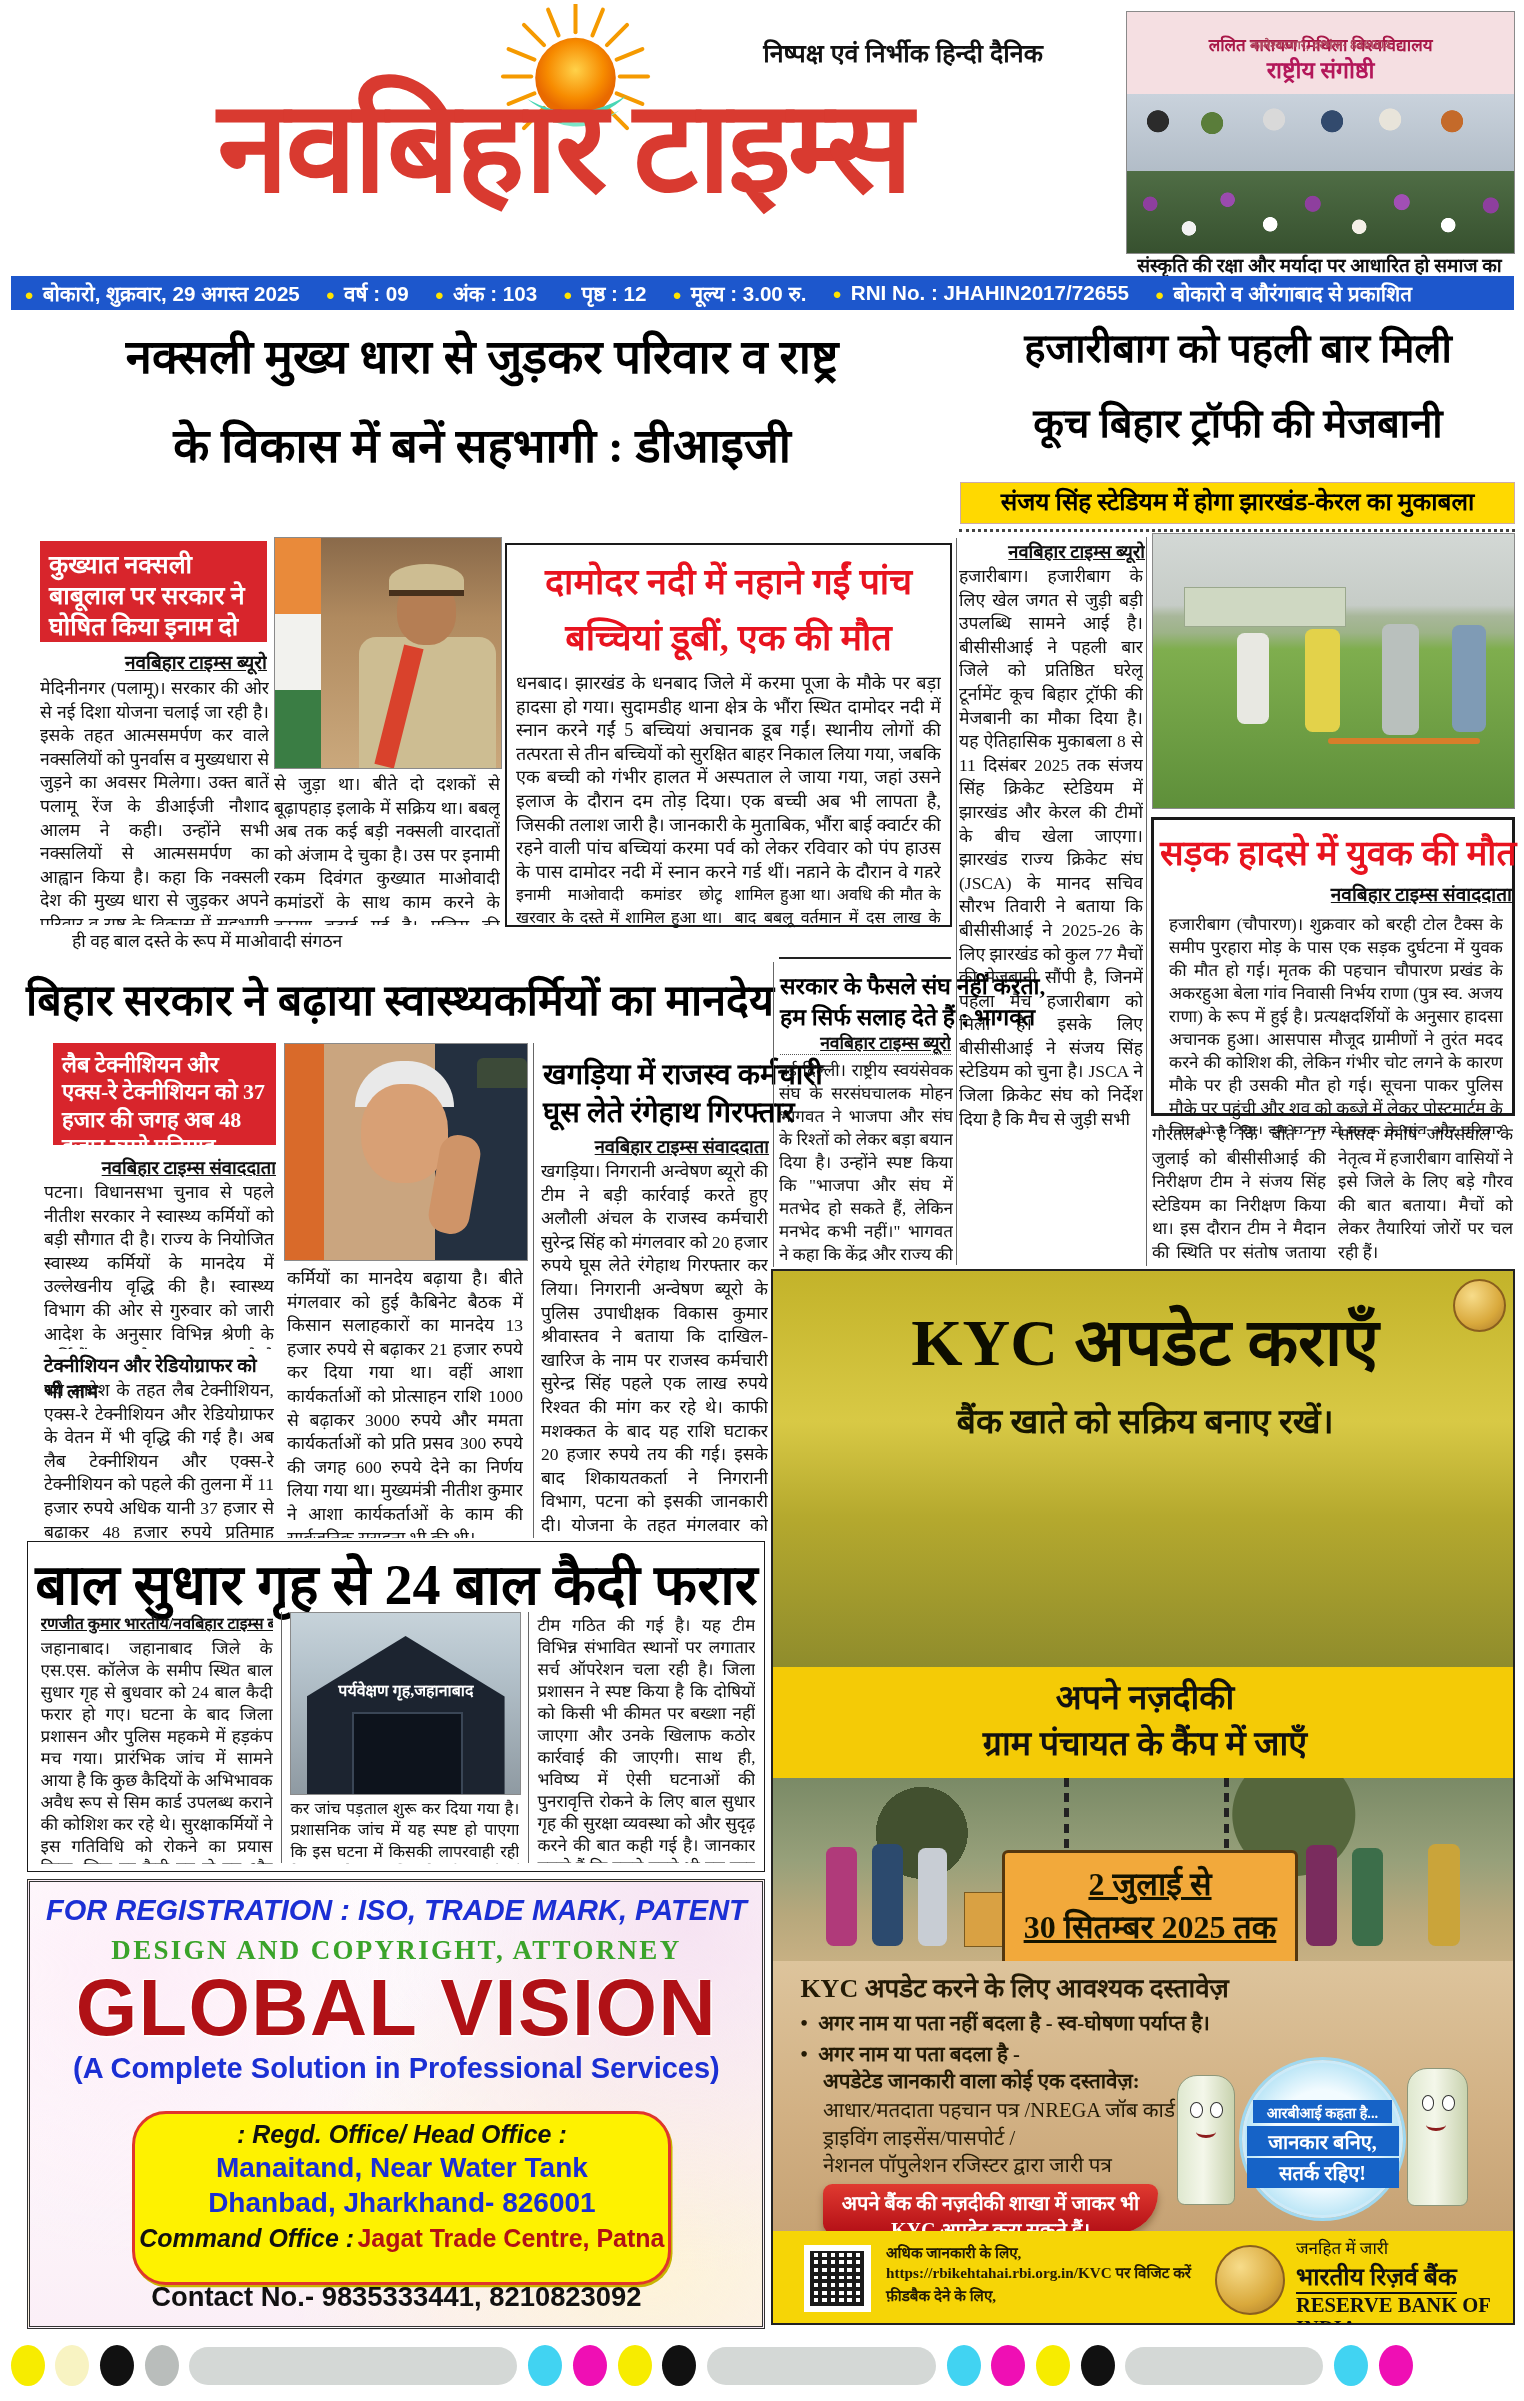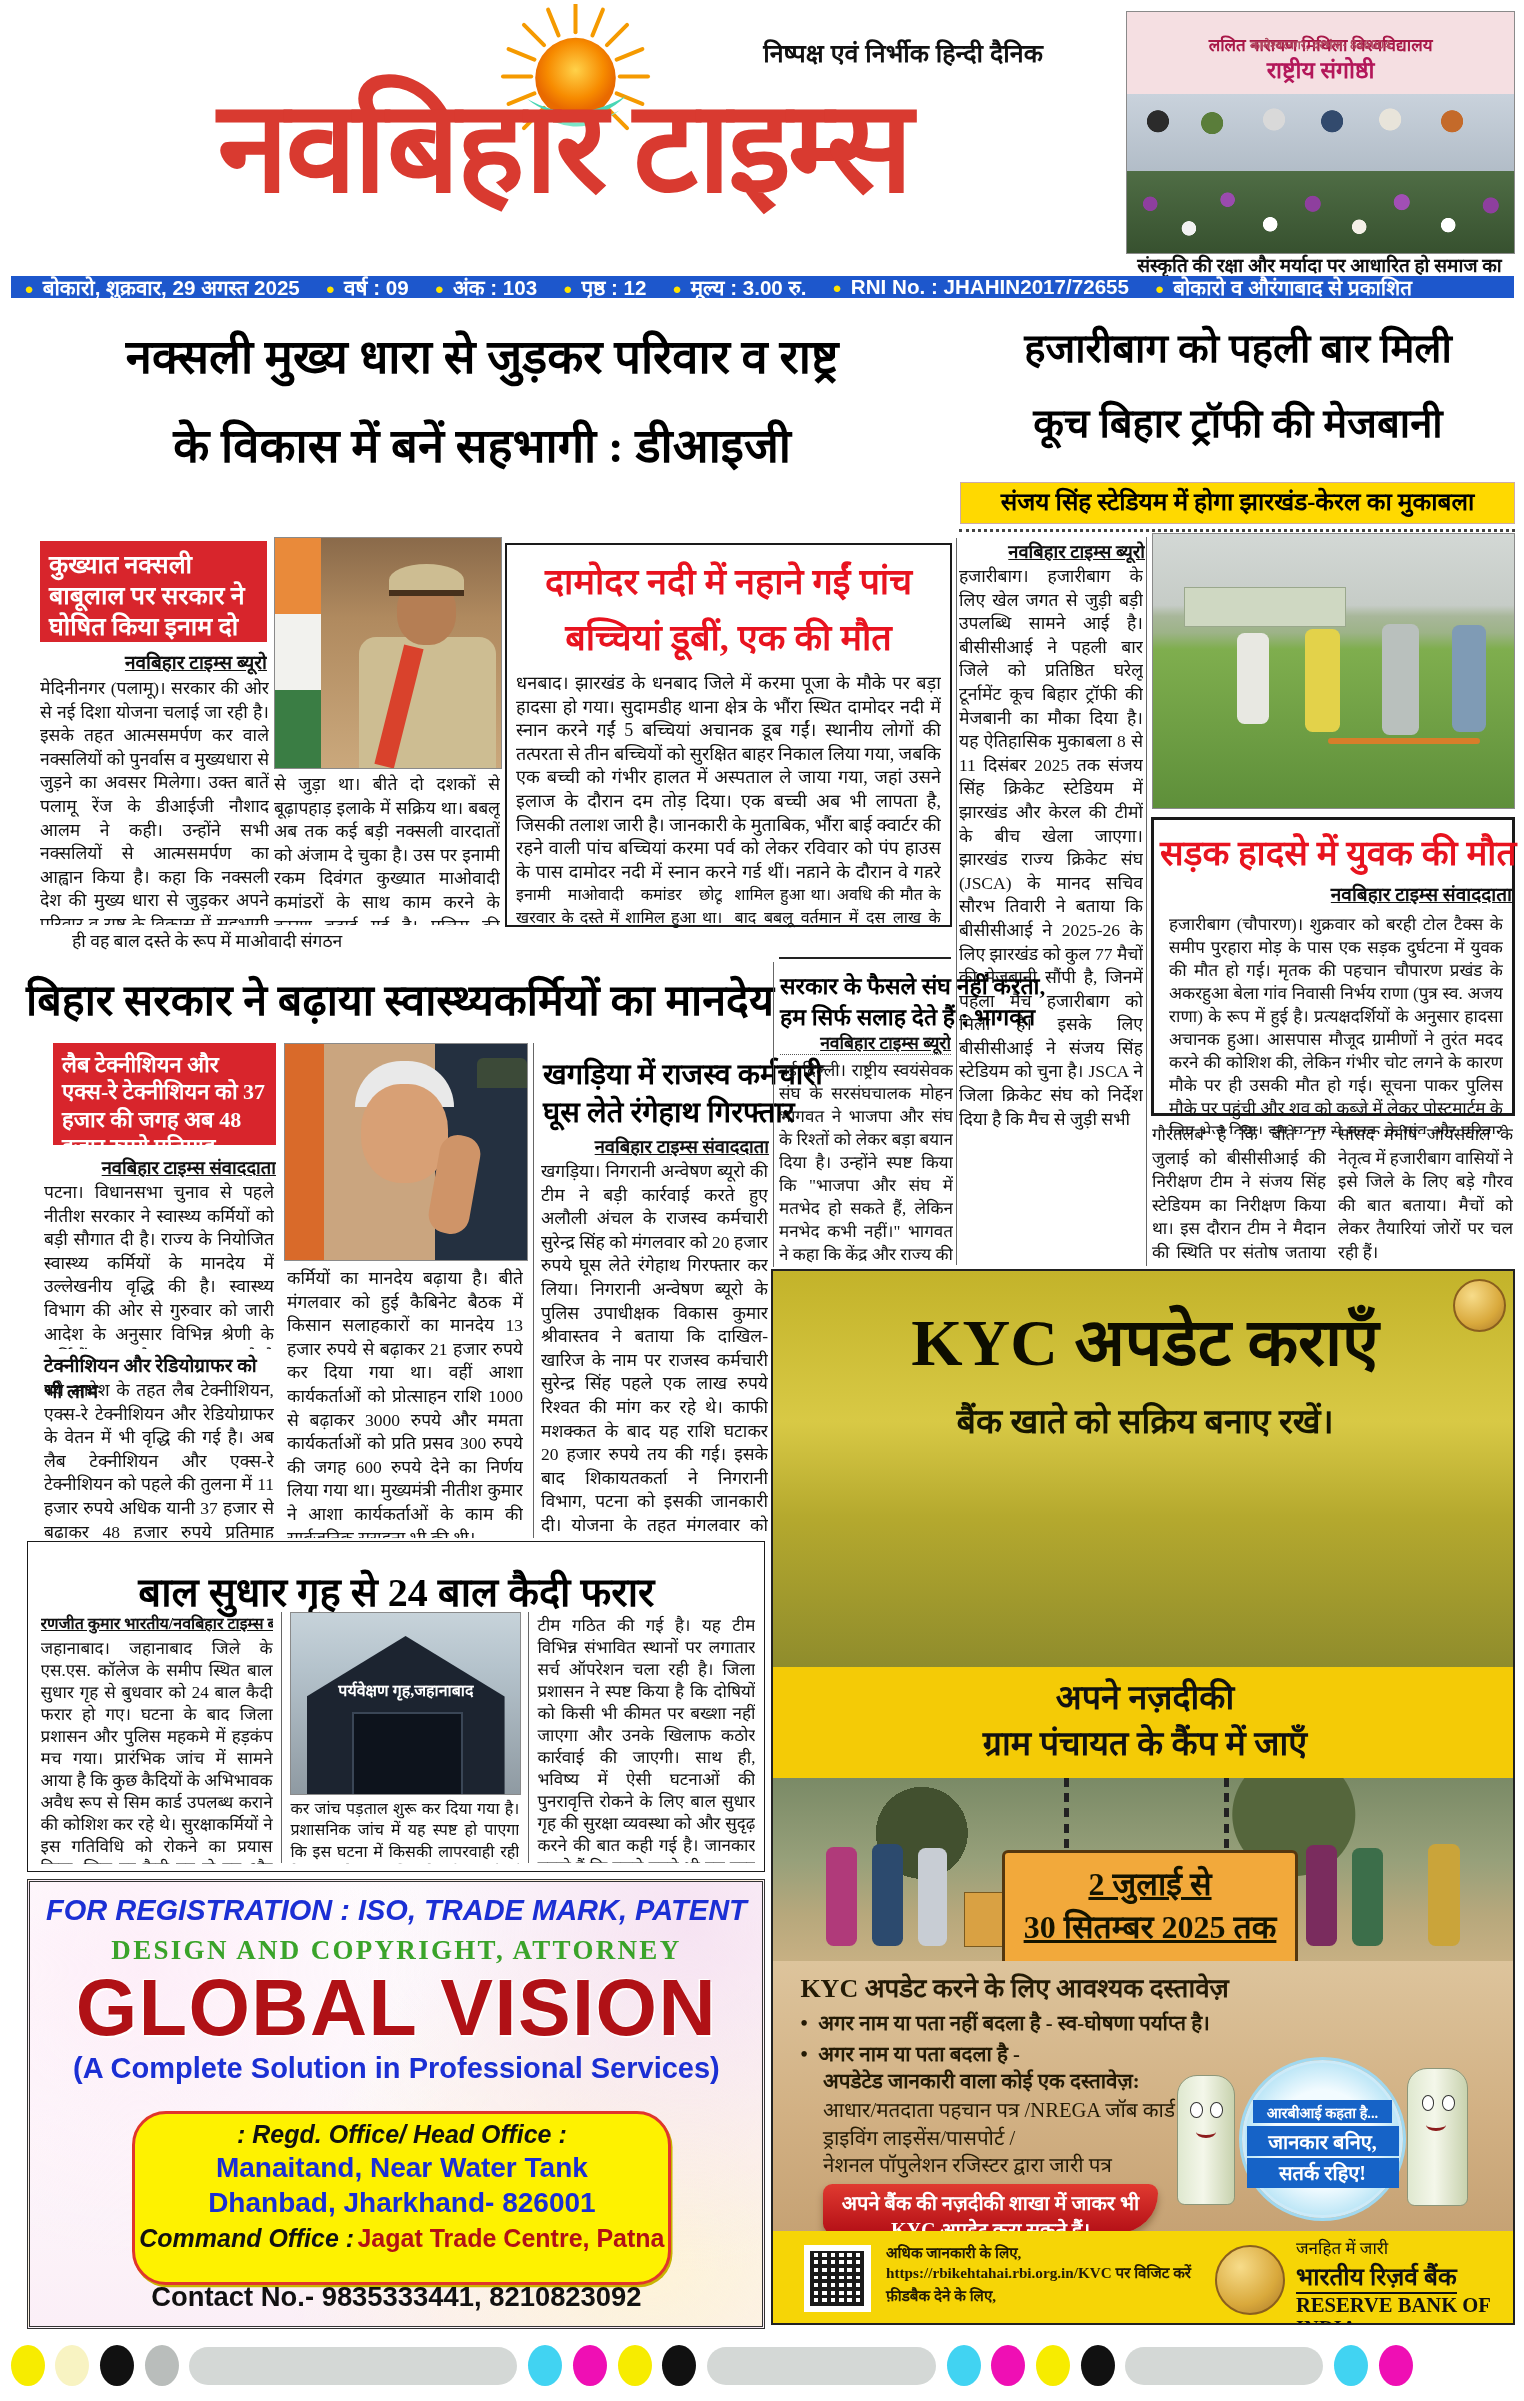--- a/index.html
+++ b/index.html
@@ -151,21 +151,21 @@
          radial-gradient(circle at 37% 65%,#ffffff 0 6.9px,transparent 7.6px),
          radial-gradient(circle at 48% 40%,#8e3f9e 0 7.6px,transparent 8.4px),
          radial-gradient(circle at 60% 68%,#f5f0e8 0 6.9px,transparent 7.6px),
          radial-gradient(circle at 71% 38%,#a14fb5 0 7.6px,transparent 8.4px),
          radial-gradient(circle at 83% 66%,#ffffff 0 6.9px,transparent 7.6px),
          radial-gradient(circle at 94% 42%,#8e3f9e 0 7.6px,transparent 8.4px),
          linear-gradient(180deg,#4f6d45,#37512f);"></div>
   </div>
   <div class="abs pcaption" style="left:1123px;top:255px;width:393px;">संस्कृति की रक्षा और मर्यादा पर आधारित हो समाज का निर्माण : राज्यपाल</div>
 
-  <div class="abs datebar" style="left:10.7px;top:276px;width:1503px;height:22px;align-items:center;">
+  <div class="abs datebar" style="left:10.7px;top:276px;width:1503px;height:34px;align-items:center;">
     <span class="it">बोकारो, शुक्रवार, 29 अगस्त 2025</span>
     <span class="it">वर्ष : 09</span>
     <span class="it">अंक : 103</span>
     <span class="it">पृष्ठ : 12</span>
     <span class="it">मूल्य : 3.00 रु.</span>
     <span class="it">RNI No. : JHAHIN2017/72655</span>
     <span class="it">बोकारो व औरंगाबाद से प्रकाशित</span>
   </div>
 
   <div class="abs hl lead-l" style="left:7.6px;top:334px;width:949px;">नक्सली मुख्य धारा से जुड़कर परिवार व राष्ट्र</div>
@@ -245,21 +245,21 @@
 
   <div class="abs vr" style="left:773px;top:962px;height:305px;"></div>
   <div class="abs hr3" style="left:779px;top:957px;width:172px;"></div>
   <div class="abs hl" style="left:780px;top:969px;width:171px;font-size:23px;">सरकार के फैसले संघ नहीं करता,</div>
   <div class="abs hl" style="left:780px;top:1000px;width:171px;font-size:23px;">हम सिर्फ सलाह देते हैं : भागवत</div>
   <div class="abs byline" style="left:780px;top:1030px;width:171px;font-size:17.5px;border-bottom:1.5px dotted #555;">नवबिहार टाइम्स ब्यूरो</div>
   <div class="abs body-col" style="left:779px;top:1059px;width:174px;height:204px;font-size:17px;line-height:23px;">नई दिल्ली। राष्ट्रीय स्वयंसेवक संघ के सरसंघचालक मोहन भागवत ने भाजपा और संघ के रिश्तों को लेकर बड़ा बयान दिया है। उन्होंने स्पष्ट किया कि "भाजपा और संघ में मतभेद हो सकते हैं, लेकिन मनभेद कभी नहीं।" भागवत ने कहा कि केंद्र और राज्य की सभी सरकारों से संघ का समन्वय रहता है। किसी भी मुद्दे पर संघ सलाह दे सकता है, लेकिन निर्णय लेने का अधिकार केवल भाजपा का है।</div>
   <div class="abs vr" style="left:956px;top:538px;height:727px;"></div>
 
   <div class="abs artbox" style="left:27.4px;top:1541px;width:738px;height:331px;border-width:1.5px;">
-    <div class="hl" style="font-size:40px;margin-top:21px;">बाल सुधार गृह से 24 बाल कैदी फरार</div>
+    <div class="hl" style="font-size:56px;margin-top:2px;">बाल सुधार गृह से 24 बाल कैदी फरार</div>
     <div class="abs byline" style="left:12.2px;top:70px;width:232px;font-size:16px;">रणजीत कुमार भारतीय/नवबिहार टाइम्स ब्यूरो</div>
     <div class="abs body-col" style="left:12.2px;top:96px;width:232px;height:226px;font-size:17px;line-height:22px;">जहानाबाद। जहानाबाद जिले के एस.एस. कॉलेज के समीप स्थित बाल सुधार गृह से बुधवार को 24 बाल कैदी फरार हो गए। घटना के बाद जिला प्रशासन और पुलिस महकमे में हड़कंप मच गया। प्रारंभिक जांच में सामने आया है कि कुछ कैदियों के अभिभावक अवैध रूप से सिम कार्ड उपलब्ध कराने की कोशिश कर रहे थे। सुरक्षाकर्मियों ने इस गतिविधि को रोकने का प्रयास किया, जिस पर कैदी उग्र हो गए और घटना को अंजाम दिया। जानकारों के अनुसार, बाल कैदी बाल सुधार गृह के पीछे मौजूद दीवार फांदकर भाग निकलने में सफल हुए। घटना की सूचना मिलते ही टाउन थाना सहित दूसरे थाना की पुलिस एवं वरीय अधिकारी घटनास्थल पर पहुंच</div>
     <div class="abs vr" style="left:253px;top:70px;height:251px;"></div>
     <div class="abs photo" style="left:262px;top:70px;width:229px;height:181px;background:linear-gradient(180deg,#c7d3da 0%,#b5c3cc 30%,#8f9aa2 100%);">
       <div class="abs" style="left:15.2px;top:23px;width:198px;height:159px;background:#1c2430;clip-path:polygon(50% 0,100% 38%,100% 100%,0 100%,0 38%);"></div>
       <div class="abs ctr" style="left:30.5px;top:66px;width:168px;font-size:16px;color:#fff;font-weight:bold;font-family:'Liberation Serif',serif;">पर्यवेक्षण गृह,जहानाबाद</div>
       <div class="abs" style="left:61px;top:99px;width:107px;height:82px;background:#0d131c;border:2.3px solid #3a4656;"></div>
     </div>
     <div class="abs body-col" style="left:262px;top:256px;width:229px;height:66px;font-size:16px;line-height:21.3px;">कर जांच पड़ताल शुरू कर दिया गया है।प्रशासनिक जांच में यह स्पष्ट हो पाएगा कि इस घटना में किसकी लापरवाही रही है। घटना के बाद पुलिस ने त्वरित कार्रवाई करते हुए फरार हुए 24 में से 4 बाल कैदियों को बरामद कर लिया। शेष 20 की तलाश के लिए विशेष सर्च</div>
     <div class="abs vr" style="left:500px;top:70px;height:251px;"></div>

